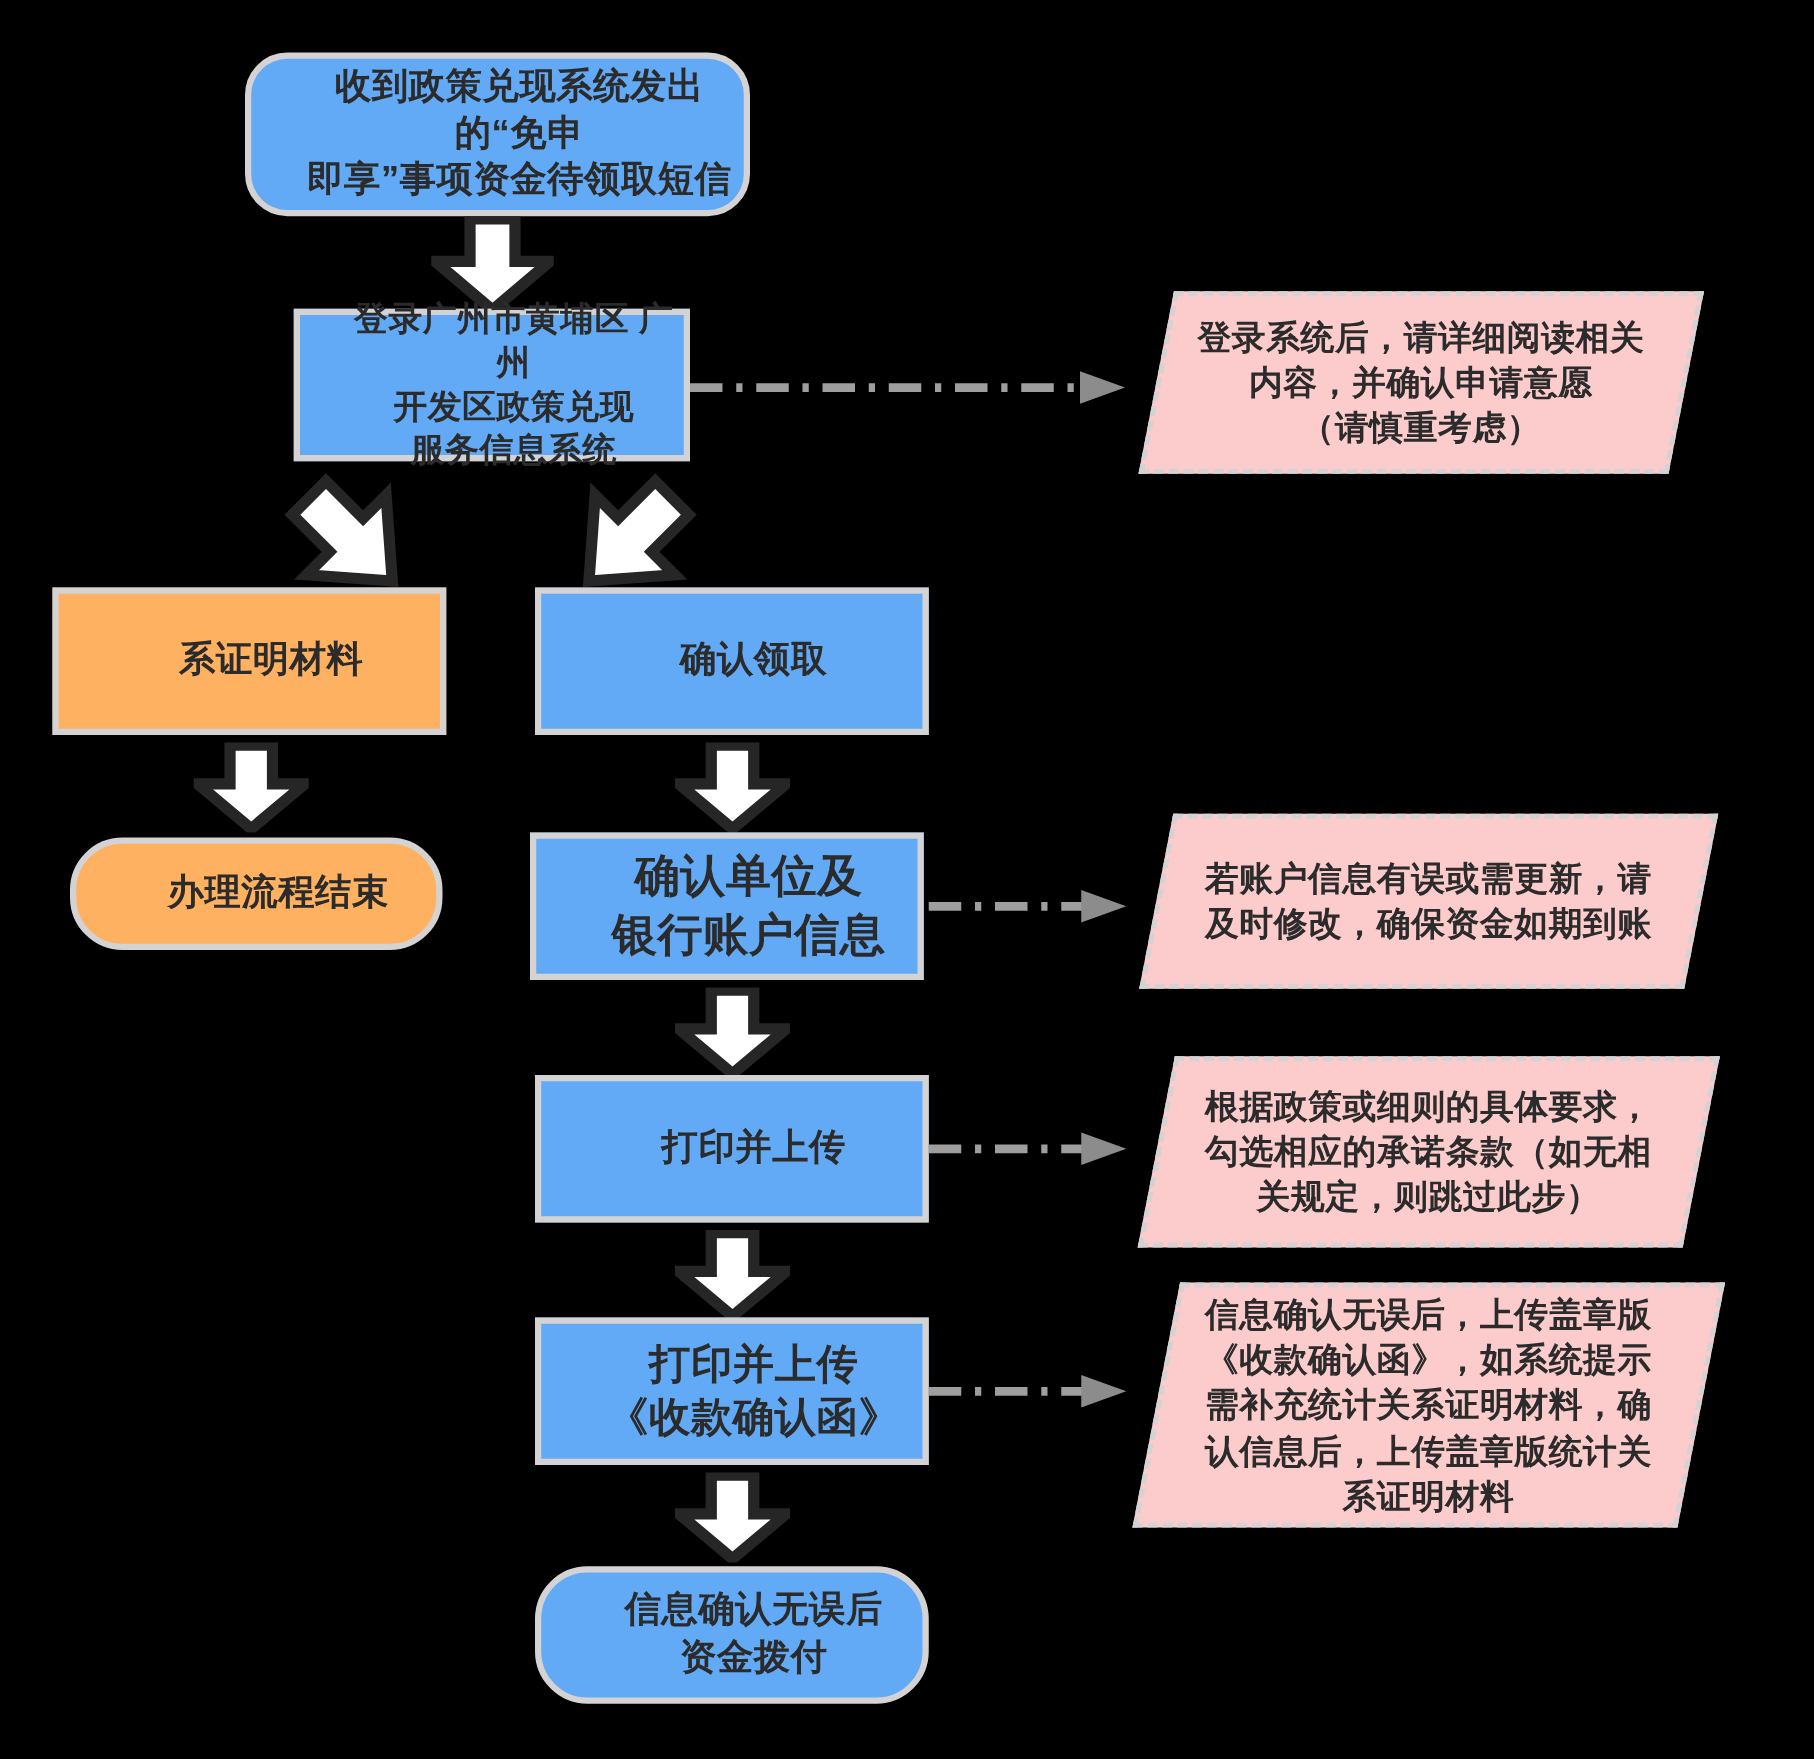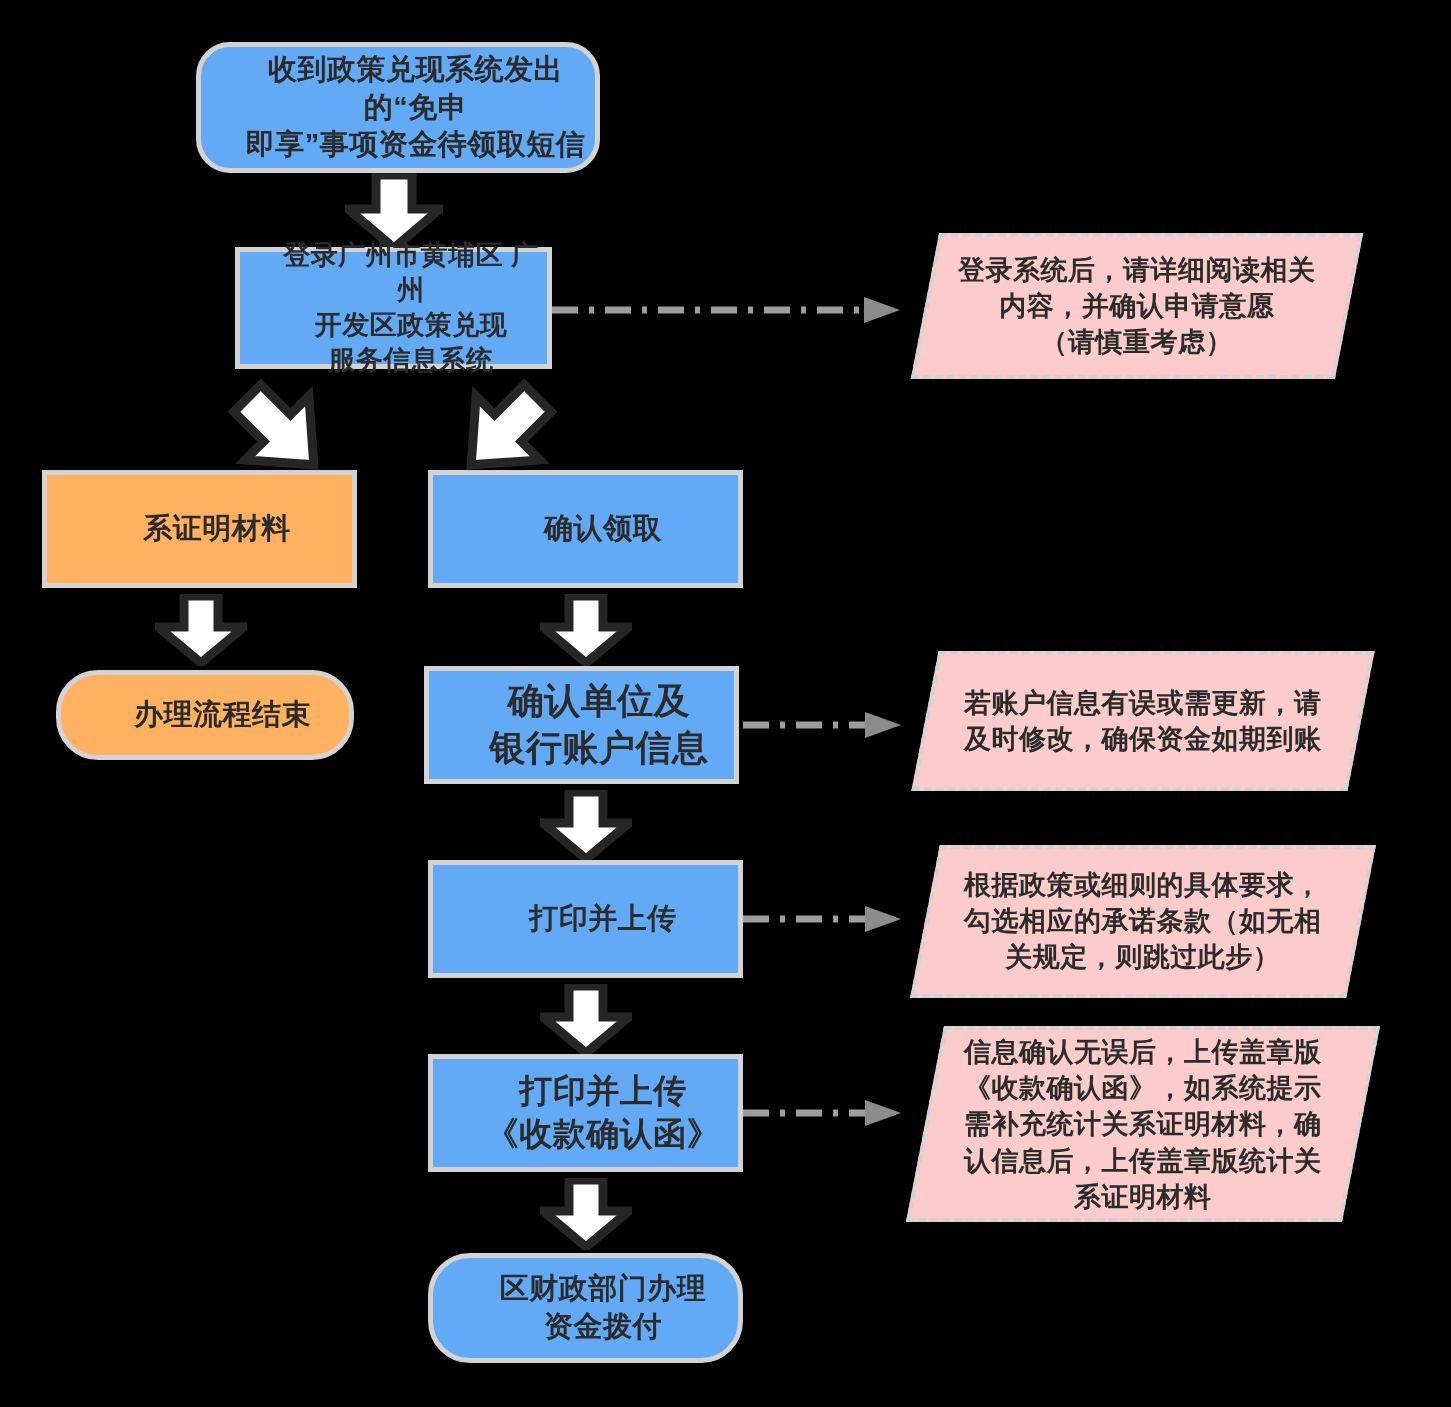--- a/index.html
+++ b/index.html
@@ -198,16 +198,16 @@
 认信息后，上传盖章版统计关
 系证明材料</span>
   </div>
 
   <div class="varrow" style="left:540px; top:1178px; width:92px; height:72px;">
     <svg width="92" height="72" viewBox="0 0 92 72">
       <polygon points="29,2 63,2 63,33 89,33 46,69 3,33 29,33" fill="#ffffff" stroke="#262626" stroke-width="9" stroke-linejoin="miter"></polygon>
     </svg>
   </div>
 
-  <div class="node blue rounded" style="left:428px; top:1253px; width:315px; height:110px; font-size:29px; border-radius:42px;">区财政部门办理
+  <div class="node blue rounded" style="left:428px; top:1253px; width:315px; height:110px; font-size:29px; border-radius:42px;">信息确认无误后
 资金拨付</div>
 
 </div>
 
 </body></html>

